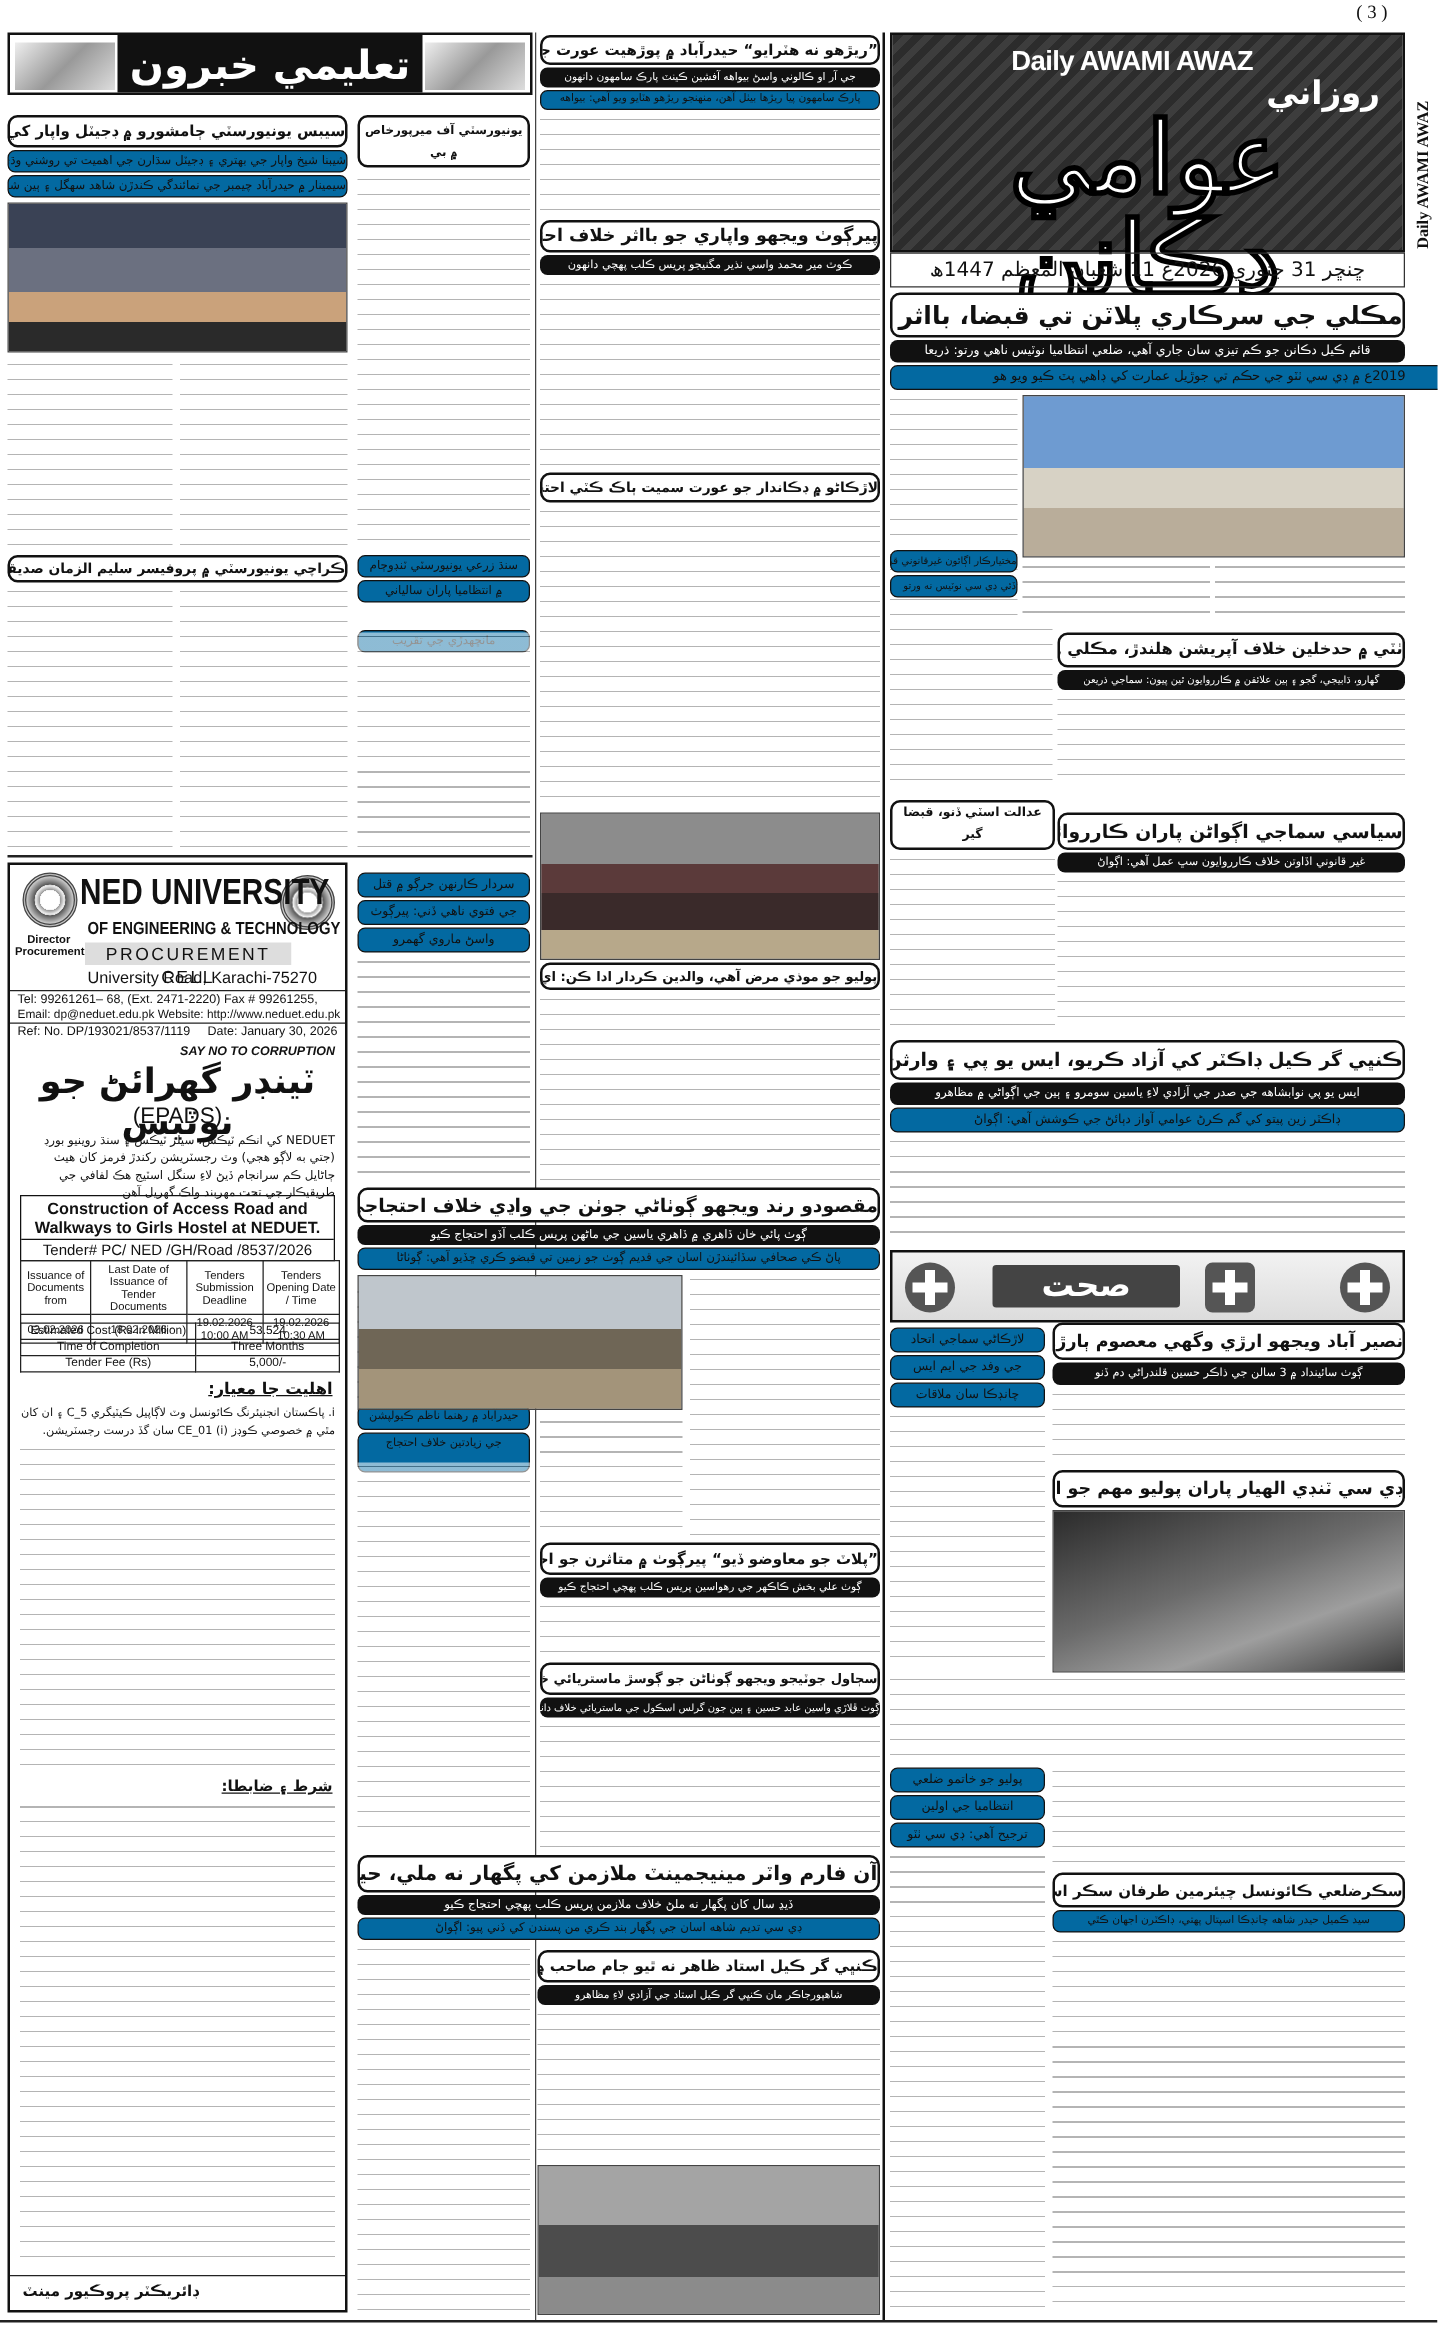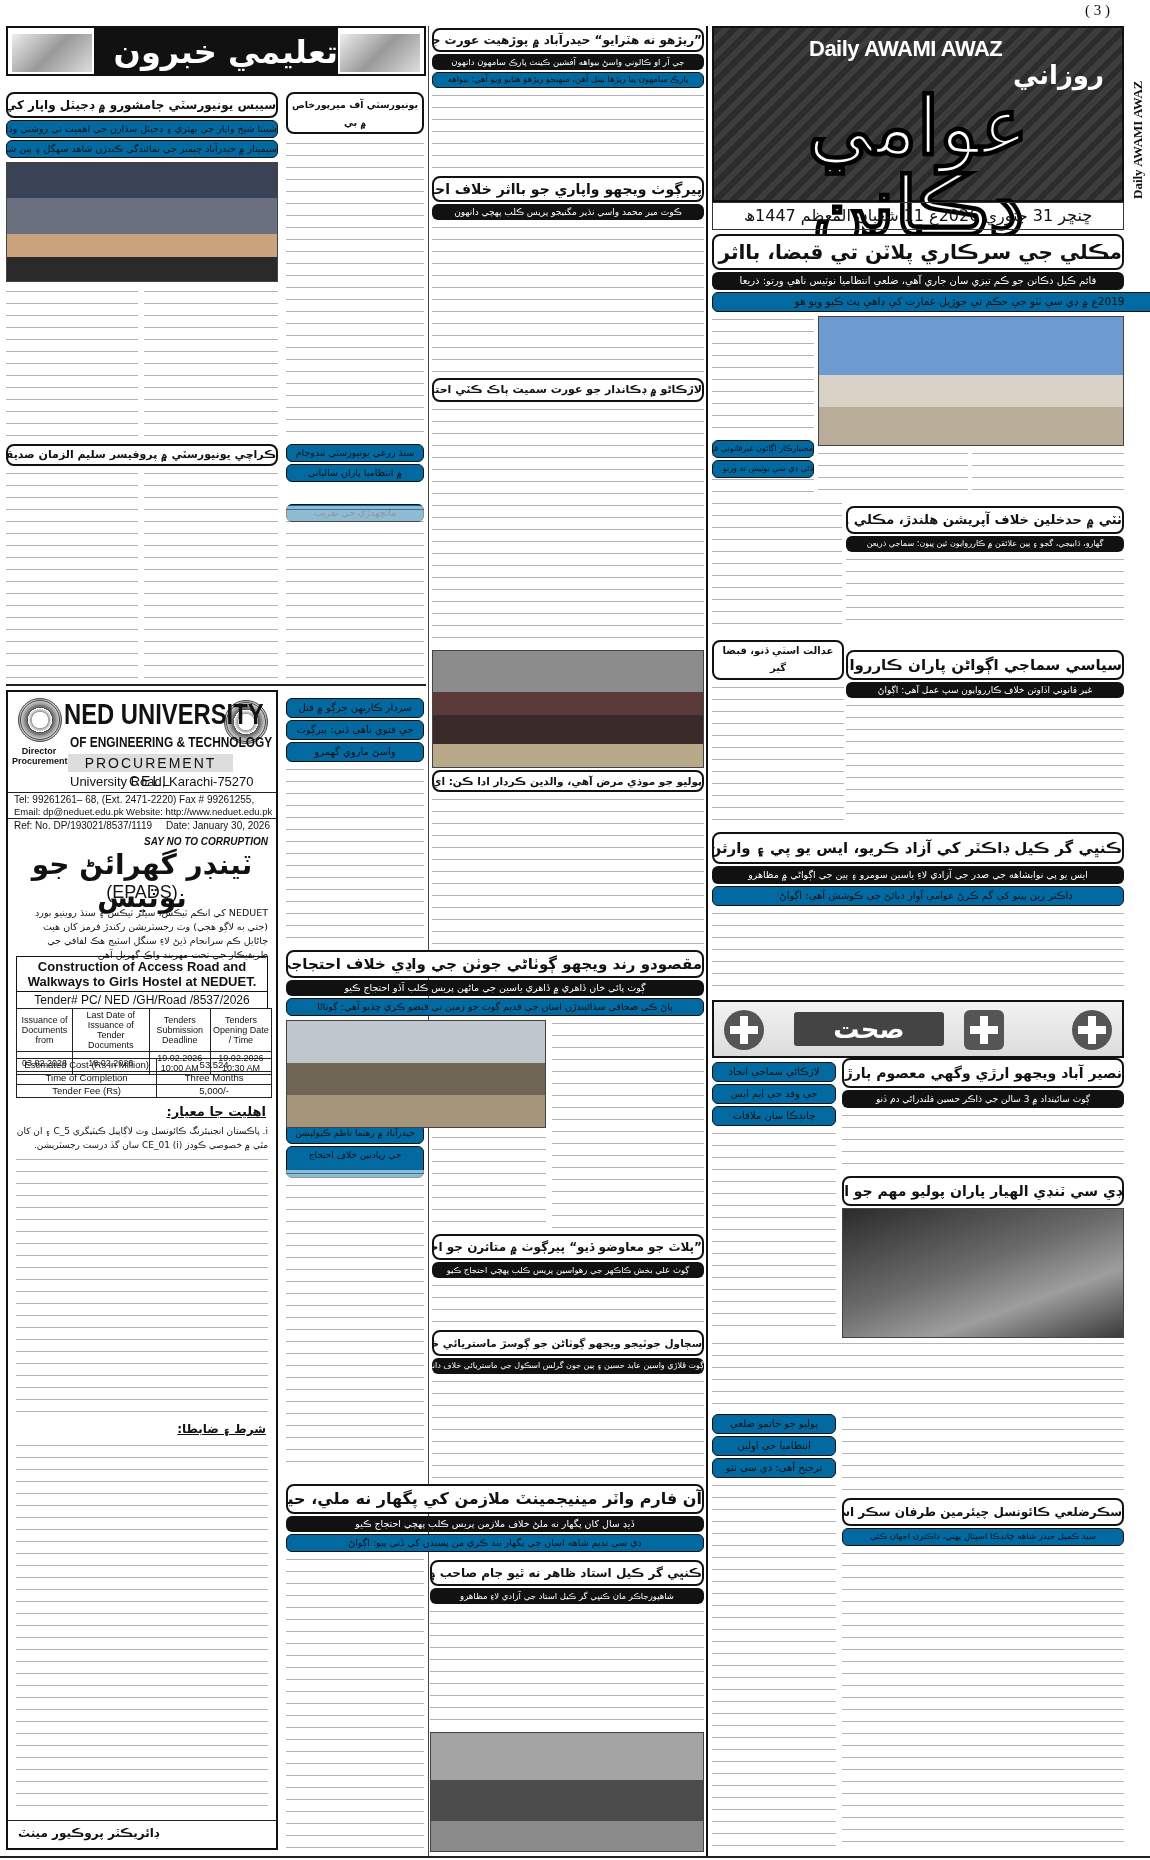--- a/index.html
+++ b/index.html
@@ -36,21 +36,21 @@
   .ad-dir { position: absolute; left: 4px; top: 54px; font-size: 9px; font-weight: bold; text-align: center; width: 54px; font-family: "Liberation Sans", sans-serif; }
   .seal { position: absolute; width: 44px; height: 44px; border-radius: 50%; border: 3px double #444; background: radial-gradient(circle,#fff 30%,#999 31%,#fff 45%,#555 46%,#ccc 70%); }
   .ad-line { position: absolute; left: 6px; right: 6px; font-size: 10px; font-family: "Liberation Sans", sans-serif; white-space: nowrap; }
   .ad table { border-collapse: collapse; position: absolute; font-family: "Liberation Sans", sans-serif; font-size: 9px; }
   .ad td { border: 1px solid #222; text-align: center; padding: 1px 2px; line-height: 10px; }
   .corr { position: absolute; right: 8px; top: 136px; font-size: 10px; font-weight: bold; font-style: italic; font-family: "Liberation Sans", sans-serif; }
   .urdu-big { position: absolute; left: 10px; right: 10px; top: 148px; font-size: 28px; font-weight: bold; text-align: center; direction: rtl; letter-spacing: 2px; }
   .epads { position: absolute; left: 0; right: 0; top: 184px; font-size: 18px; text-align: center; font-family: "Liberation Sans", sans-serif; }
   
   .edu-banner { left: 6px; top: 26px; width: 420px; height: 50px; border: 2px solid #111; background: #fff; }
-  .edu-banner .blk { position: absolute; left: 86px; right: 86px; top: 0; bottom: 0; background: #111; color: #fff; font-size: 32px; font-weight: bold; line-height: 48px; direction: rtl; }
+  .edu-banner .blk { position: absolute; left: 86px; right: 86px; top: 0; bottom: 0; background: #111; color: #fff; font-size: 32px; font-weight: bold; text-align: center; line-height: 48px; direction: rtl; }
   .edu-banner .deco { position: absolute; top: 6px; width: 80px; height: 38px; background: linear-gradient(135deg,#eee,#999 50%,#ddd); }
   .health-banner { left: 712px; top: 1000px; width: 412px; height: 58px; border: 2px solid #111; background: linear-gradient(180deg,#f2f2f2,#dcdcdc); }
   .health-banner .txt { position: absolute; left: 80px; top: 10px; width: 150px; height: 34px; background: #444; color: #fff; font-size: 26px; font-weight: bold; text-align: center; line-height: 34px; border-radius: 3px; direction: rtl; }
   .cross { position: absolute; width: 40px; height: 40px; border-radius: 50%; background: #555; top: 8px; }
   .cross::before, .cross::after { content: ""; position: absolute; background: #fff; }
   .cross::before { left: 16px; top: 6px; width: 8px; height: 28px; }
   .cross::after { left: 6px; top: 16px; width: 28px; height: 8px; }
 </style>
 </head>
 <body>

